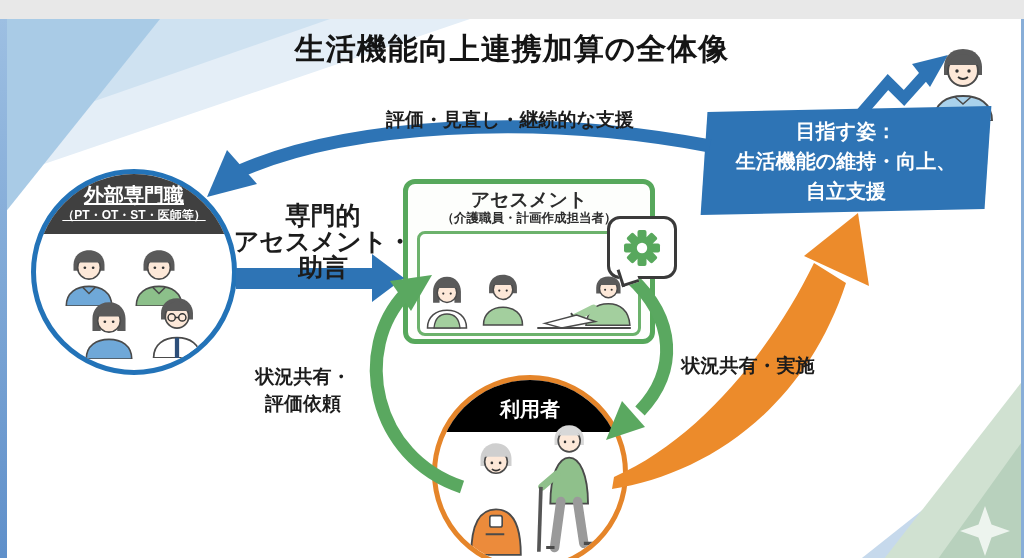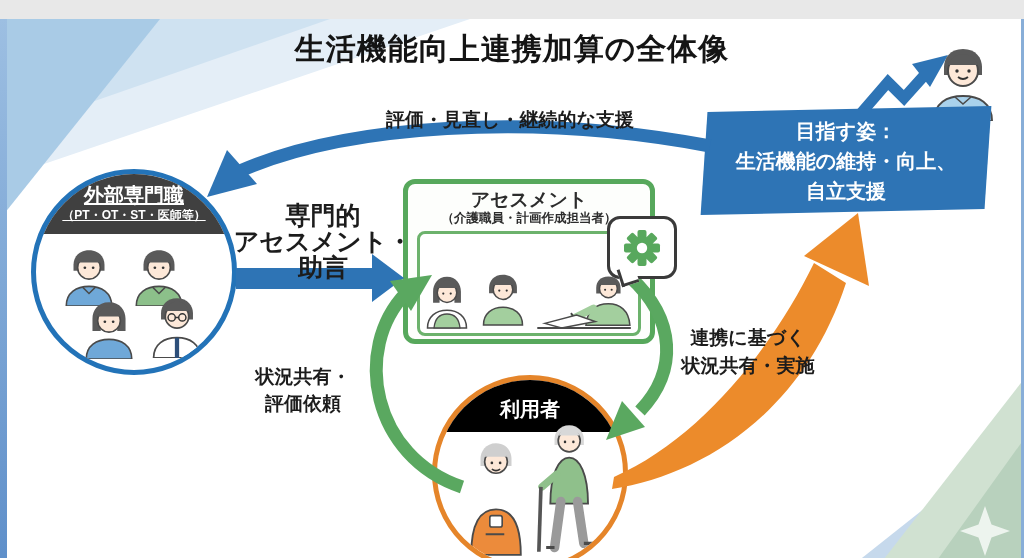--- a/index.html
+++ b/index.html
@@ -263,17 +263,17 @@
   <div class="abs lbl lbl-eval">評価・見直し・継続的な支援</div>
   <div class="abs lbl lbl-assess">
     <span>専門的</span><br>
     <span>アセスメント・助言</span>
   </div>
   <div class="abs lbl lbl-share">
     <span>状況共有・</span><br>
     <span>評価依頼</span>
   </div>
   <div class="abs lbl lbl-plan">
-    <span>連携に基づく</span><br>
+    <br>
     <span>状況共有・実施</span>
   </div>
 
 </div>
 
 </body></html>

